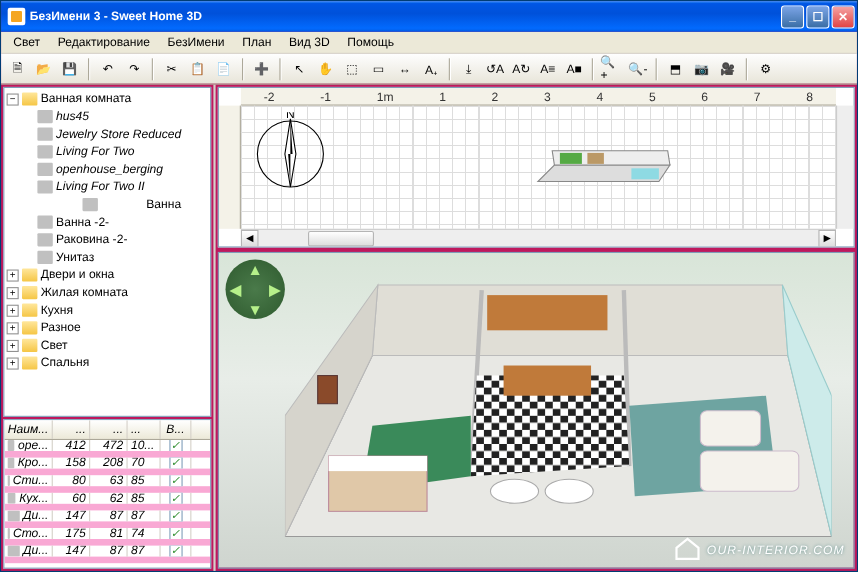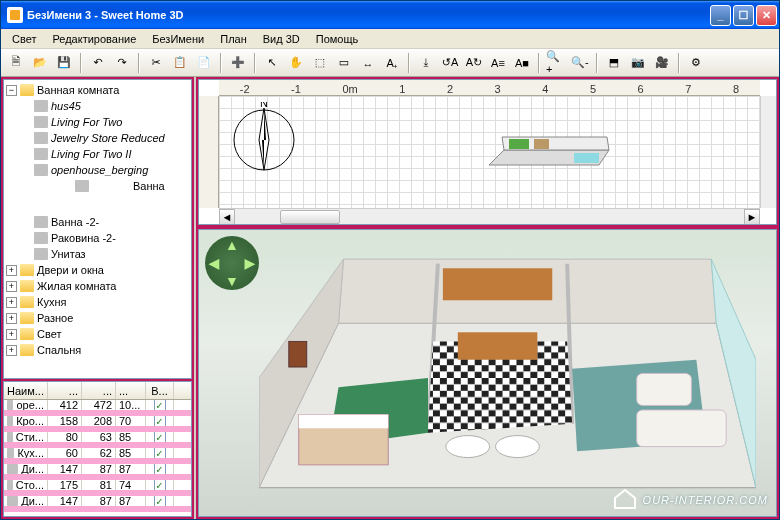--- a/index.html
+++ b/index.html
@@ -21,21 +21,21 @@
   .left { width: 195px; display: flex; flex-direction: column; border-right: 2px solid #d4d0c8; }
   .tree { flex: 1; background: #fff; border: 1px solid #7f9db9; margin: 2px; overflow: auto; padding: 2px; }
   .tree-row { display: flex; align-items: center; height: 16px; white-space: nowrap; cursor: pointer; }
   .tree-toggle { width: 11px; height: 11px; border: 1px solid #919191; background: #fff; margin-right: 3px; display: flex; align-items: center; justify-content: center; font-size: 9px; line-height: 1; color: #000; cursor: pointer; }
   .tree-icon { width: 14px; height: 12px; margin-right: 3px; display: inline-block; }
   .folder { background: linear-gradient(to bottom, #ffe79c, #f5c645); border-radius: 1px; }
   .furn { background: #c0c0c0; border-radius: 1px; }
   .tree-label { font-style: normal; }
   .tree-label.italic { font-style: italic; }
   .table { height: 136px; border: 1px solid #7f9db9; margin: 0 2px 2px 2px; background: #fff; display: flex; flex-direction: column; overflow: hidden; }
-  .thead, .trow { display: flex; }
+  .thead, .trow { display: flex; font-style: italic; }
   .thead { background: linear-gradient(to bottom, #fff, #ece9d8); border-bottom: 1px solid #aca899; height: 18px; }
   .th, .td { border-right: 1px solid #d4d0c8; padding: 1px 3px; overflow: hidden; white-space: nowrap; display: flex; align-items: center; }
   .th { cursor: pointer; }
   .c0 { width: 44px; } .c1 { width: 34px; justify-content: flex-end; } .c2 { width: 34px; justify-content: flex-end; } .c3 { width: 30px; } .c4 { width: 28px; justify-content: center; }
   .tbody { overflow-y: scroll; flex: 1; }
   .trow { height: 16px; border-bottom: 6px solid #f9a8d4; }
   .chk { width: 12px; height: 12px; border: 1px solid #7f9db9; background: #fff; display: flex; align-items: center; justify-content: center; color: #2a8a2a; font-size: 10px; }
   .right { flex: 1; display: flex; flex-direction: column; min-width: 0; }
   .plan { height: 146px; margin: 2px; border: 1px solid #7f9db9; background: #fff; position: relative; overflow: hidden; }
   .ruler-h { position: absolute; top: 0; left: 20px; right: 16px; height: 16px; background: #f4f2e8; border-bottom: 1px solid #aca899; display: flex; align-items: flex-end; justify-content: space-around; font-size: 9px; color: #333; }
@@ -185,43 +185,43 @@
             <span class="tree-label">Ванная комната</span>
           </div>
           <div class="tree-row" style="padding-left: 14px;">
             <span style="width: 14px; display: inline-block;"></span>
             <span class="tree-icon furn"></span>
             <span class="tree-label italic">hus45</span>
           </div>
           <div class="tree-row" style="padding-left: 14px;">
             <span style="width: 14px; display: inline-block;"></span>
             <span class="tree-icon furn"></span>
+            <span class="tree-label italic">Jewelry Store Reduced</span>
+          </div>
+          <div class="tree-row" style="padding-left: 14px;">
+            <span style="width: 14px; display: inline-block;"></span>
+            <span class="tree-icon furn"></span>
             <span class="tree-label italic">Living For Two</span>
           </div>
           <div class="tree-row" style="padding-left: 14px;">
             <span style="width: 14px; display: inline-block;"></span>
             <span class="tree-icon furn"></span>
-            <span class="tree-label italic">Jewelry Store Reduced</span>
+            <span class="tree-label italic">openhouse_berging</span>
           </div>
           <div class="tree-row" style="padding-left: 14px;">
             <span style="width: 14px; display: inline-block;"></span>
             <span class="tree-icon furn"></span>
             <span class="tree-label italic">Living For Two II</span>
           </div>
-          <div class="tree-row" style="padding-left: 14px;">
-            <span style="width: 14px; display: inline-block;"></span>
-            <span class="tree-icon furn"></span>
-            <span class="tree-label italic">openhouse_berging</span>
-          </div>
           <div class="tree-row" style="padding-left: 14px; gap: 41px;">
             <span style="width: 14px; display: inline-block;"></span>
             <span class="tree-icon furn"></span>
             <span class="tree-label">Ванна</span>
           </div>
-          <div class="tree-row" style="padding-left: 14px; margin-top: 20px;">
+          <div class="tree-row" style="padding-left: 14px;">
             <span style="width: 14px; display: inline-block;"></span>
             <span class="tree-icon furn"></span>
             <span class="tree-label">Ванна -2-</span>
           </div>
           <div class="tree-row" style="padding-left: 14px;">
             <span style="width: 14px; display: inline-block;"></span>
             <span class="tree-icon furn"></span>
             <span class="tree-label">Раковина -2-</span>
           </div>
           <div class="tree-row" style="padding-left: 14px;">
@@ -356,21 +356,21 @@
           </div>
       </div>
     </div>
 
     <div class="right">
 
       <div class="plan">
         <div class="ruler-h" id="ruler-h">
             <span>-2</span>
             <span>-1</span>
-            <span>0m</span>
+            <span>1m</span>
             <span>1</span>
             <span>2</span>
             <span>3</span>
             <span>4</span>
             <span>5</span>
             <span>6</span>
             <span>7</span>
             <span>8</span>
           </div>
         <div class="ruler-v"></div>

